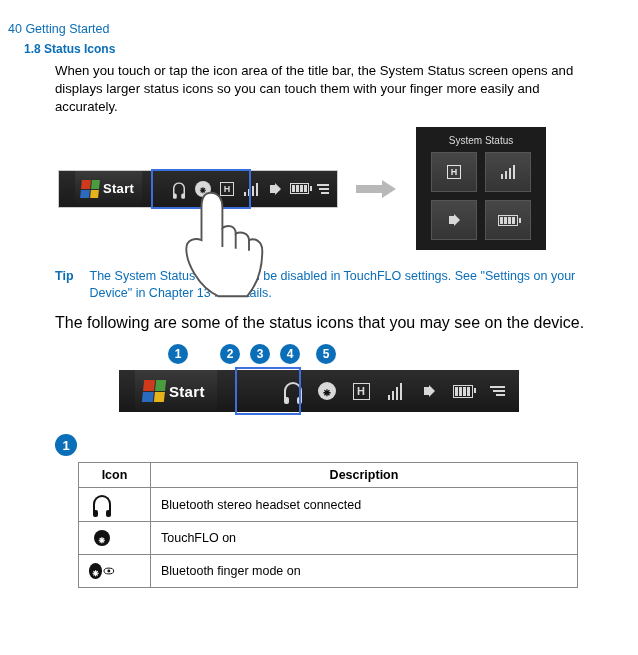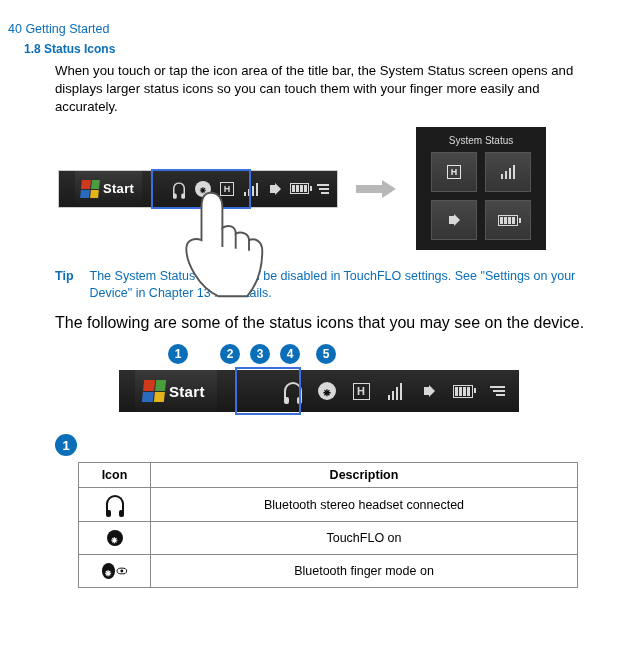--- a/index.html
+++ b/index.html
@@ -138,21 +138,21 @@
 
   table.icon-table {
     border-collapse:collapse;
     margin-left:78px;
     width:500px;
     font-size:12.5px;
   }
   table.icon-table th, table.icon-table td {
     border:1px solid #888;
     padding:5px 10px;
-    text-align:center;
+    text-align:left;
     vertical-align:middle;
   }
   table.icon-table th { font-weight:bold; text-align:center; background:#fff;margin-top:40px;}
   .icon-cell { width:72px; text-align:center; }
   .icon-cell .ic-img { width:26px; height:22px; display:inline-flex; align-items:center; justify-content:center; }
 
   
   .bt-icon { width:16px;height:16px;border-radius:50%;background:#111;color:#fff;font-size:11px;display:flex;align-items:center;justify-content:center;font-weight:bold;}
   .bt-eye { display:flex; align-items:center; gap:1px;}
   .speaker-icon::before{content:"";display:inline-block;width:6px;height:8px;background:#d8d8d8;}

